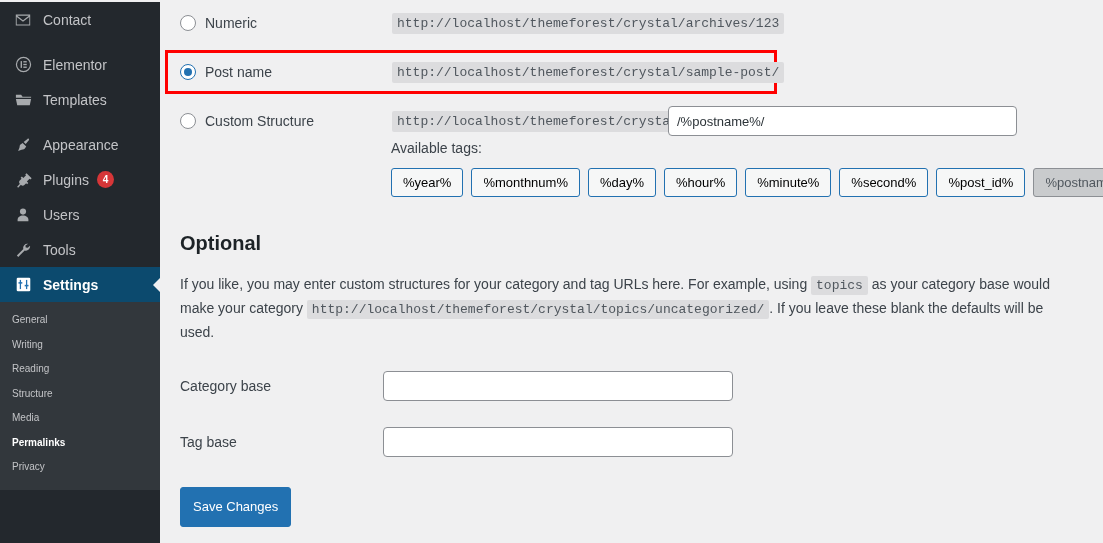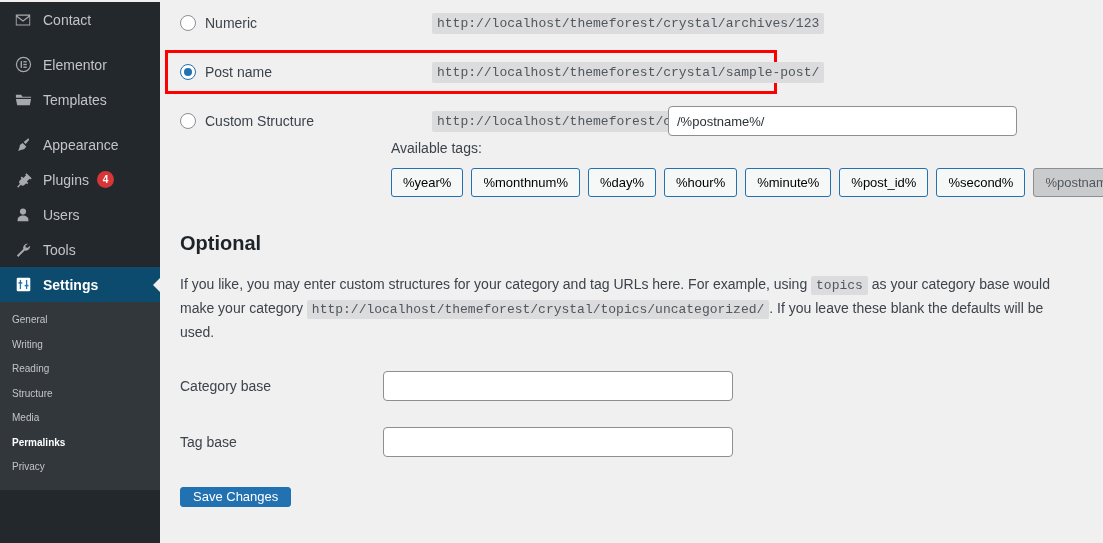--- a/index.html
+++ b/index.html
@@ -152,21 +152,21 @@
   .url-code {
     font-family: "Liberation Mono", monospace;
     font-size: 13px;
     color: #50575e;
     background: #dcdcde;
     padding: 3px 5px;
     border-radius: 2px;
     white-space: nowrap;
   }
 
-  .col-url { position: absolute; left: 232px; margin-left: 40px; }
+  .col-url { position: absolute; left: 232px; }
 
   .hl-box {
     position: absolute;
     left: 5px;
     top: 4px;
     width: 612px;
     height: 44px;
     border: 3px solid #ff0000;
     pointer-events: none;
   }
@@ -259,21 +259,21 @@
     flex: 0 0 203px;
   }
 
   .btn-primary {
     background: #2271b1;
     border: 1px solid #2271b1;
     border-radius: 3px;
     color: #fff;
     font-size: 13px;
     font-weight: 400;
-    height: 20px;
+    height: 40px;
     padding: 0 12px;
     cursor: pointer;
     font-family: "Liberation Sans", sans-serif;
     line-height: 1;
   }
 </style>
 </head>
 <body>
 
 <div id="page">
@@ -403,22 +403,22 @@
     </div>
 
     <div class="avail-label">Available tags:</div>
 
     <div class="tag-row">
       <button class="tag-btn">%year%</button>
       <button class="tag-btn">%monthnum%</button>
       <button class="tag-btn">%day%</button>
       <button class="tag-btn">%hour%</button>
       <button class="tag-btn">%minute%</button>
+      <button class="tag-btn">%second%</button>
       <button class="tag-btn">%post_id%</button>
-      <button class="tag-btn">%second%</button>
       <button class="tag-btn disabled">%postname%</button>
     </div>
 
     <h2 class="section-title" style="margin-top:36px;">Optional</h2>
 
     <p class="desc" style="margin-top:20px;"><span>If you like, you may enter custom structures for your category and tag URLs here. For example, using </span><code class="inline">topics</code><span> as your category base would make your category </span><code class="inline">http://localhost/themeforest/crystal/topics/uncategorized/</code><span>. If you leave these blank the defaults will be used.</span></p>
 
     <div class="field-row" style="margin-top:28px;">
       <span class="field-label">Category base</span>
       <input class="text-input plain" style="width: 350px;" value="">

